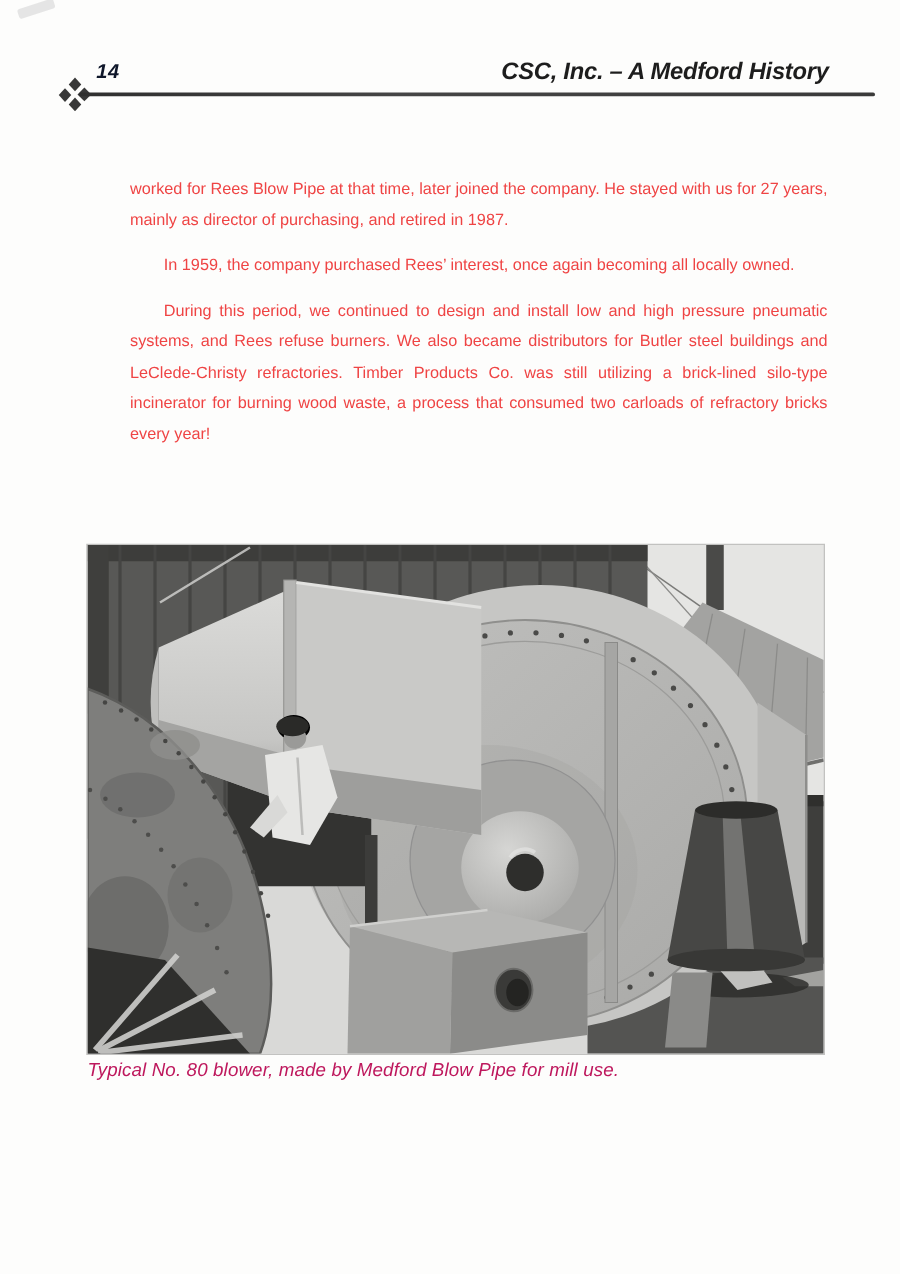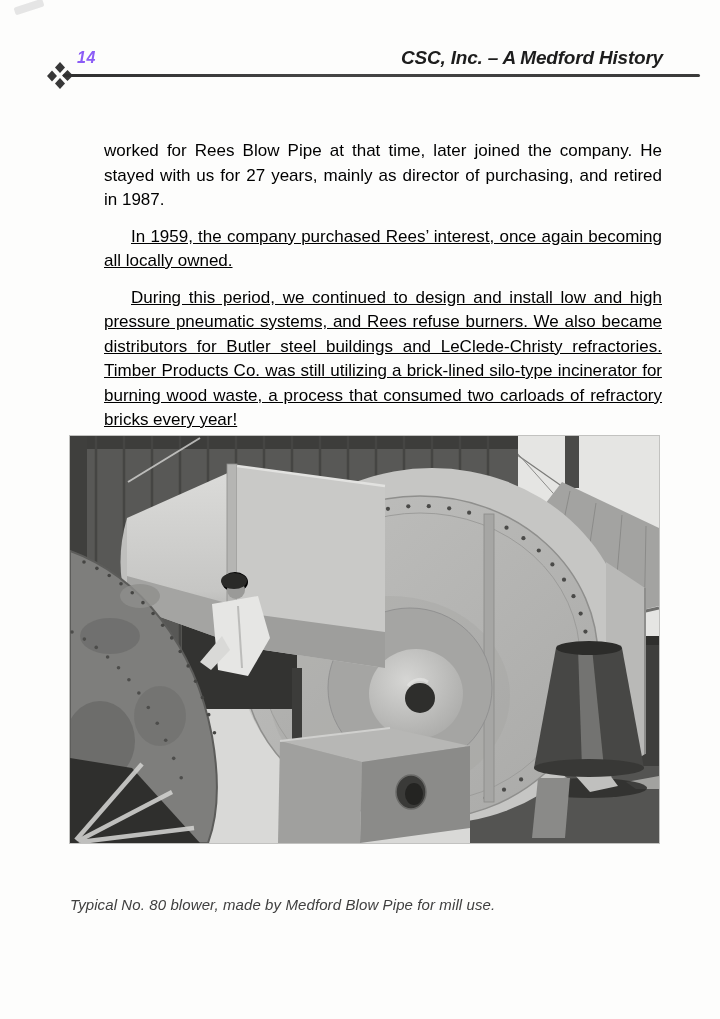--- a/index.html
+++ b/index.html
@@ -6,42 +6,42 @@
   body{width:720px;height:1019px;position:relative;overflow:hidden;
        font-family:"Liberation Sans",sans-serif;}
   .page{position:absolute;inset:0;background:#fdfdfc;}
 
   
   .smudge{position:absolute;left:14px;top:3px;width:30px;height:8px;
           background:#dedede;transform:rotate(-18deg);border-radius:2px;opacity:.8;}
 
   
   .page-number{position:absolute;left:77px;top:49px;font-size:16px;font-weight:bold;
-               font-style:italic;color:#8b5cf6;letter-spacing:.5px;}
+               font-style:italic;color:#0f172a;letter-spacing:.5px;}
   .ornament{position:absolute;left:46px;top:61px;width:28px;height:28px;}
   .book-title{position:absolute;right:57px;top:47px;font-size:19px;font-weight:bold;
               font-style:italic;color:#1d1d1d;letter-spacing:-0.2px;white-space:nowrap;}
   .header-rule{position:absolute;left:63px;right:20px;top:74px;height:3px;
                background:linear-gradient(90deg,#2f2f2f,#454545 40%,#3a3a3a);
                border-radius:2px;}
 
   
   .body-text{position:absolute;left:104px;top:139px;width:558px;
-             font-size:17px;line-height:24.5px;color:#000000;text-align:justify;}
+             font-size:13px;line-height:24.5px;color:#ef4444;text-align:justify;}
   .body-text p{margin:0 0 12px 0;}
-  .body-text p.indent{text-indent:27px;text-decoration:underline;}
+  .body-text p.indent{text-indent:27px;}
 
   
   .photo{position:absolute;left:70px;top:436px;width:589px;height:407px;
          background:#d9d9d7;outline:1px solid #c2c2c0;}
   .photo svg{display:block;}
 
   
   .caption{position:absolute;left:70px;top:848px;width:560px;font-size:15px;
-           font-style:italic;color:#404040;letter-spacing:.1px;margin-top:48px;}
+           font-style:italic;color:#be185d;letter-spacing:.1px;}
 </style>
 </head>
 <body>
 
 <div class="page">
 
   <div class="smudge"></div>
 
   <div class="ornament">
     <svg width="28" height="28" viewBox="0 0 28 28">

